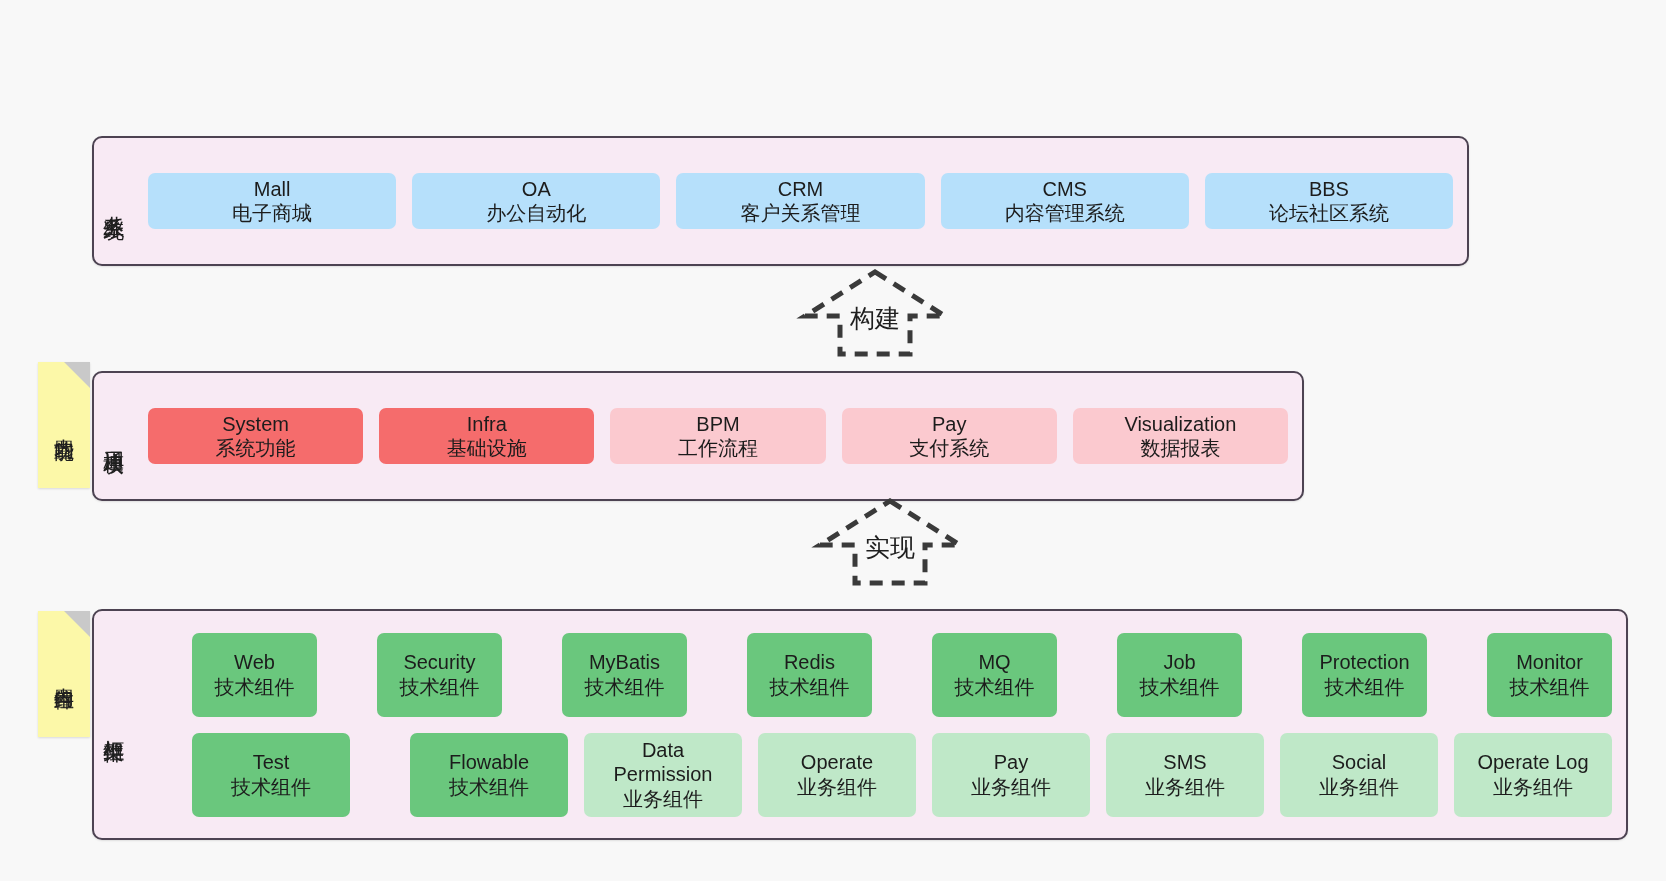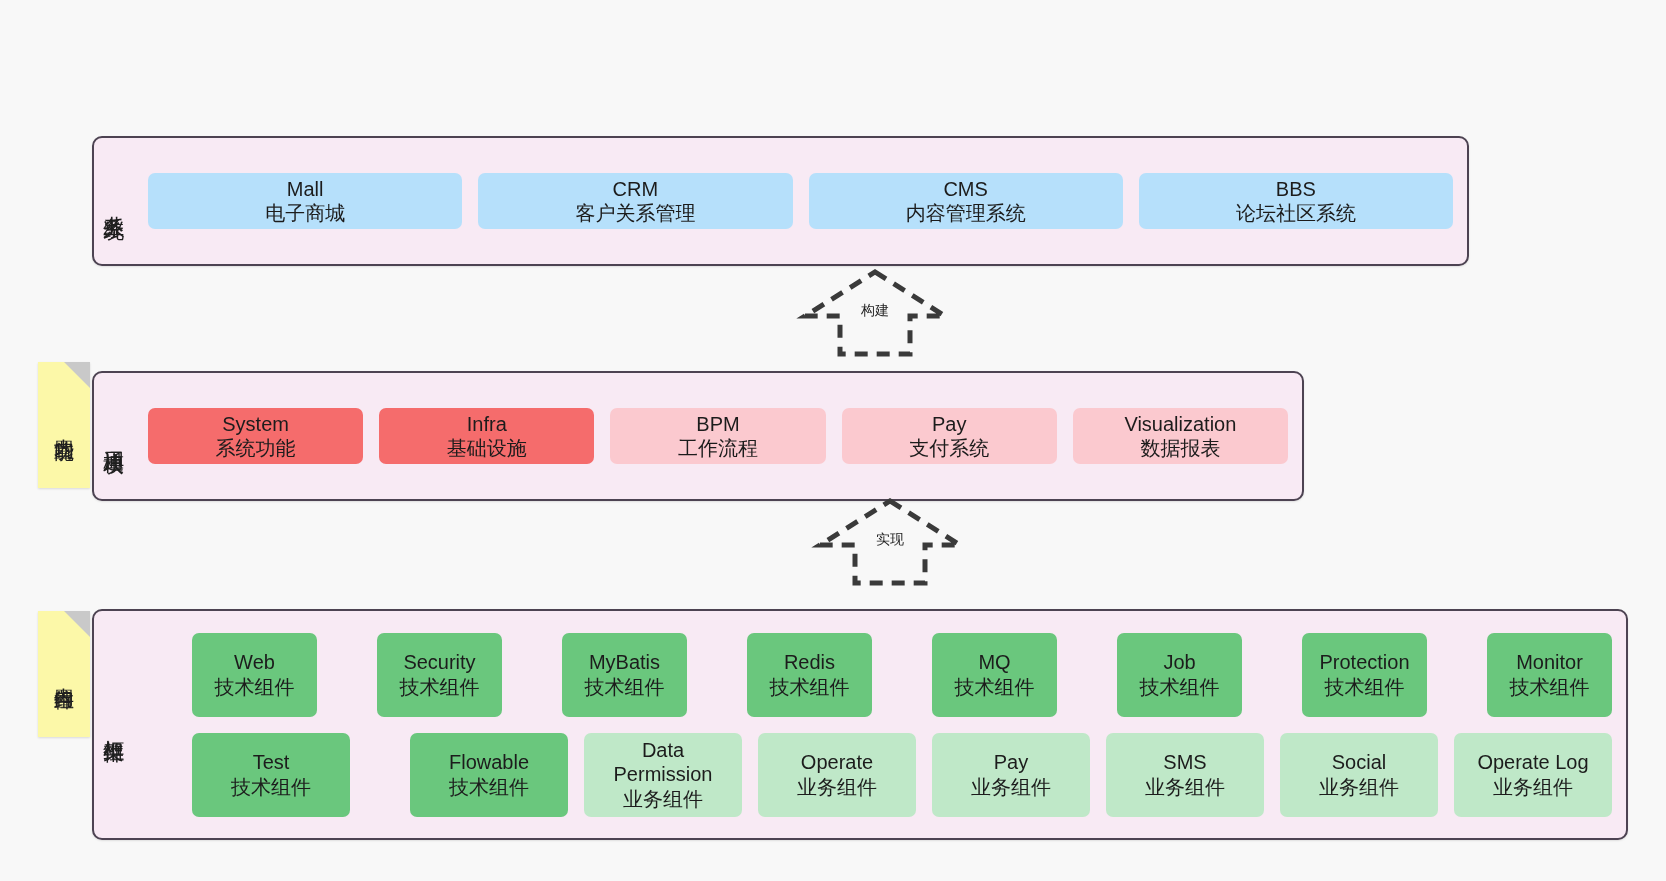--- a/index.html
+++ b/index.html
@@ -100,38 +100,42 @@
     color:#1f1f1f;
   }
 
   
   .arrow{position:absolute;}
   .arrow svg{display:block;overflow:visible;}
   .arrow-label{
     position:absolute;
     left:50%;
     transform:translateX(-50%);
-    font-size:14px;
+    font-size:25px;
     color:#1f1f1f;
     background:transparent;
     white-space:nowrap;
   }
 </style>
 </head>
 <body>
 
 <div class="canvas">
 
   <div class="layer" style="left:92px;top:115px;width:1377px;height:130px;margin-top:21px;">
     <div class="layer-title">业务系统</div>
     <div class="layer-body">
       <div class="row">
         <div class="card c-blue">
           <span class="t1">Mall</span>
           <span class="t2">电子商城</span>
+        </div>
+        <div class="card c-blue">
+          <span class="t1">OA</span>
+          <span class="t2">办公自动化</span>
         </div>
         <div class="card c-blue">
           <span class="t1">CRM</span>
           <span class="t2">客户关系管理</span>
         </div>
         <div class="card c-blue">
           <span class="t1">CMS</span>
           <span class="t2">内容管理系统</span>
         </div>
         <div class="card c-blue">

